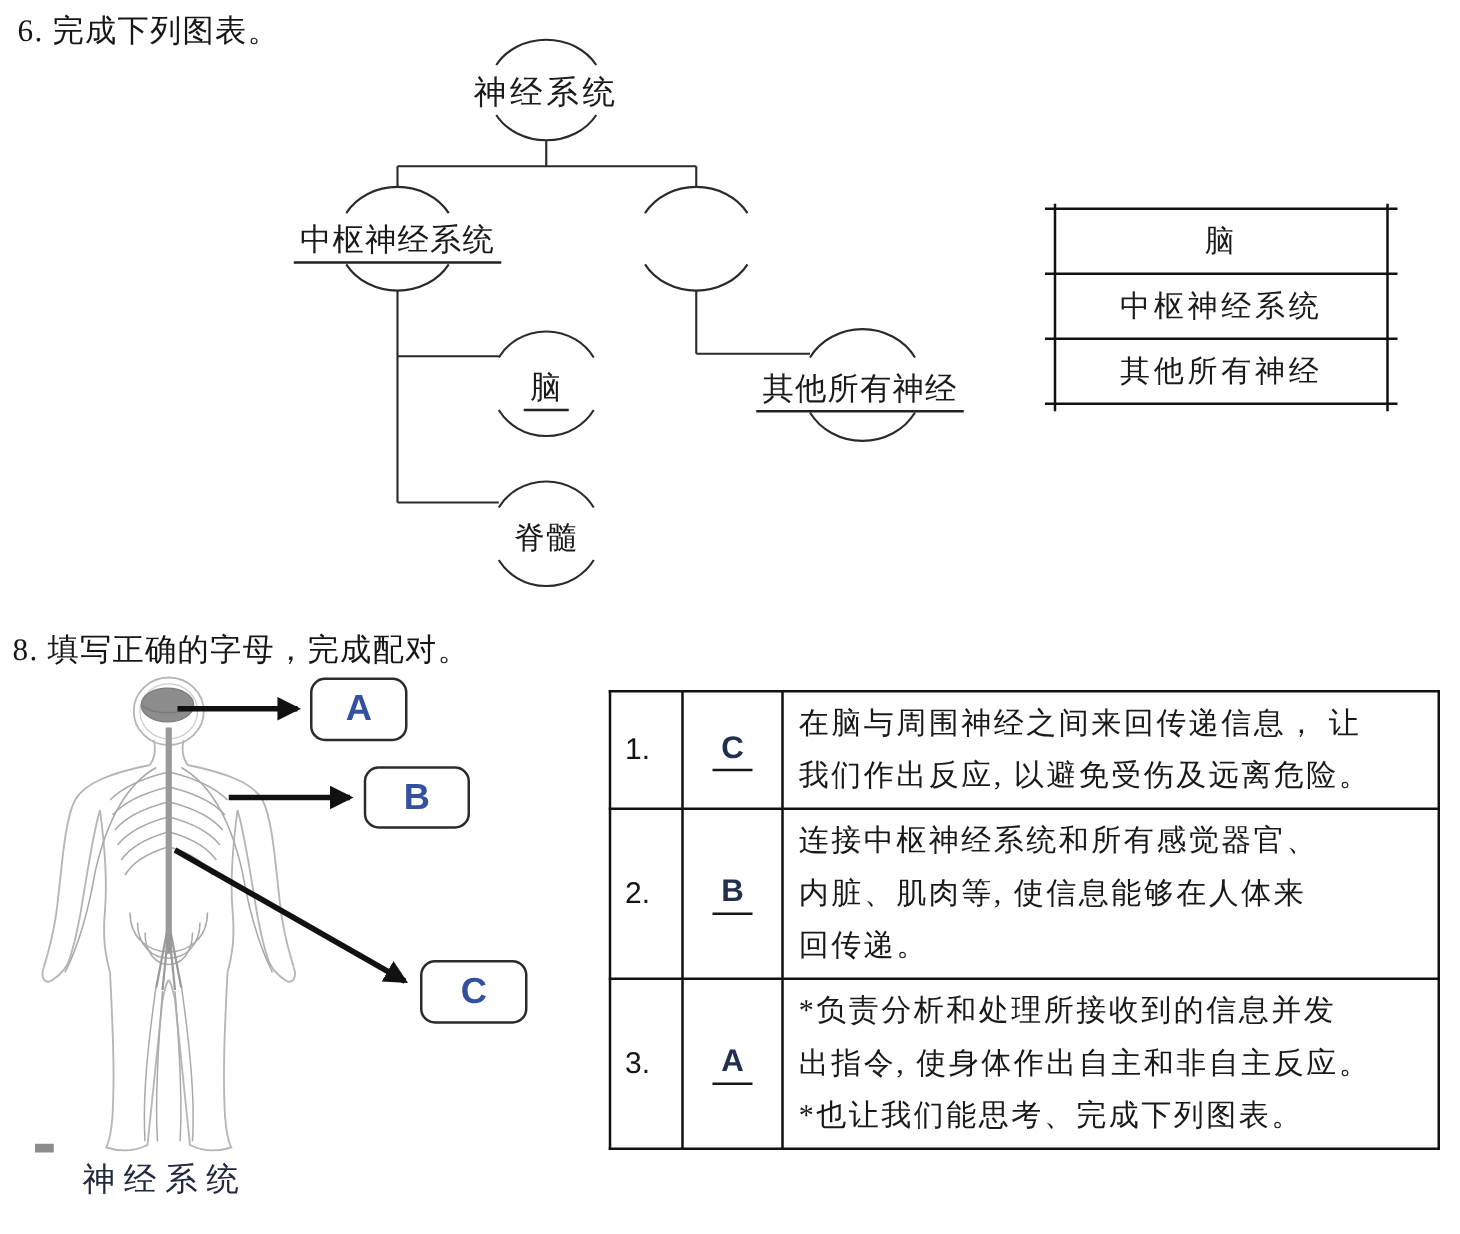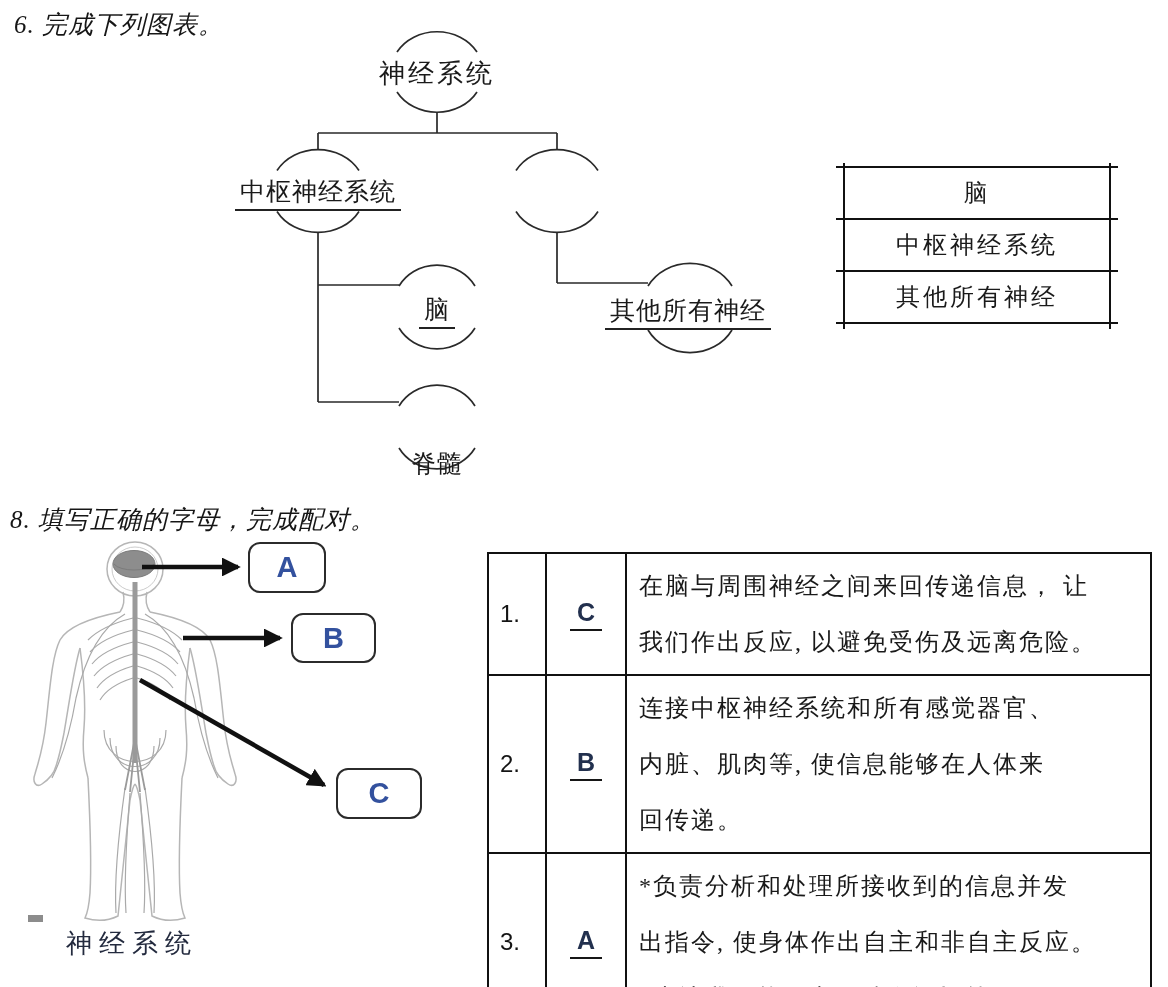--- a/index.html
+++ b/index.html
@@ -12,21 +12,20 @@
     font-family: "Liberation Serif", serif;
     color: #1c1c1c;
     overflow: hidden;
   }
   .abs { position: absolute; }
   .qtitle {
     font-size: 25px;
     letter-spacing: 1px;
     color: #161616;
     white-space: nowrap;
-    font-style: italic;
   }
   
   .node-label {
     position: absolute;
     width: 220px;
     text-align: center;
     font-size: 25px;
     letter-spacing: 1px;
     white-space: nowrap;
     color: #1a1a1a;
@@ -72,21 +71,21 @@
   td.c-desc { width: 525px; padding: 4px 8px 4px 12px; }
   .ans-letter {
     font-family: "Liberation Sans", sans-serif;
     font-size: 25px; font-weight: 600; color: #22304e;
     border-bottom: 2px solid #161616;
     padding: 0 7px 2px 7px;
     display: inline-block;
   }
   .desc {
     font-size: 24px;
-    line-height: 56px;
+    line-height: 42px;
     letter-spacing: 2px;
     white-space: pre-line;
     color: #191919;
   }
   
   .letterbox {
     position: absolute;
     border: 2.5px solid #2b2b2b;
     border-radius: 12px;
     background: #fff;
@@ -133,21 +132,21 @@
 
   <div class="node-label" style="left:327px; top:56px; font-size:26px; letter-spacing:3px;">
     <span>神经系统</span>
   </div>
   <div class="node-label" style="left:208px; top:175px;">
     <span class="ans">中枢神经系统</span>
   </div>
   <div class="node-label" style="left:327px; top:293px;">
     <span class="ans">脑</span>
   </div>
-  <div class="node-label" style="left:327px; top:413px;margin-top:34px;">
+  <div class="node-label" style="left:327px; top:413px;">
     <span>脊髓</span>
   </div>
   <div class="node-label" style="left:578px; top:294px;">
     <span class="ans">其他所有神经</span>
   </div>
 
   <div class="wordbank">
     <div class="wb-row">脑</div>
     <div class="wb-row">中枢神经系统</div>
     <div class="wb-row">其他所有神经</div>
@@ -247,19 +246,19 @@
       </td>
     </tr>
     <tr style="height:129px;">
       <td class="c-num">3.</td>
       <td class="c-ans">
         <span class="ans-letter">A</span>
       </td>
       <td class="c-desc">
         <div class="desc">*负责分析和处理所接收到的信息并发
 出指令, 使身体作出自主和非自主反应。
-*也让我们能思考、储存记忆等。</div>
+*也让我们能思考、完成下列图表。</div>
       </td>
     </tr>
   </tbody>
     </table>
 
 </div>
 
 </body></html>

